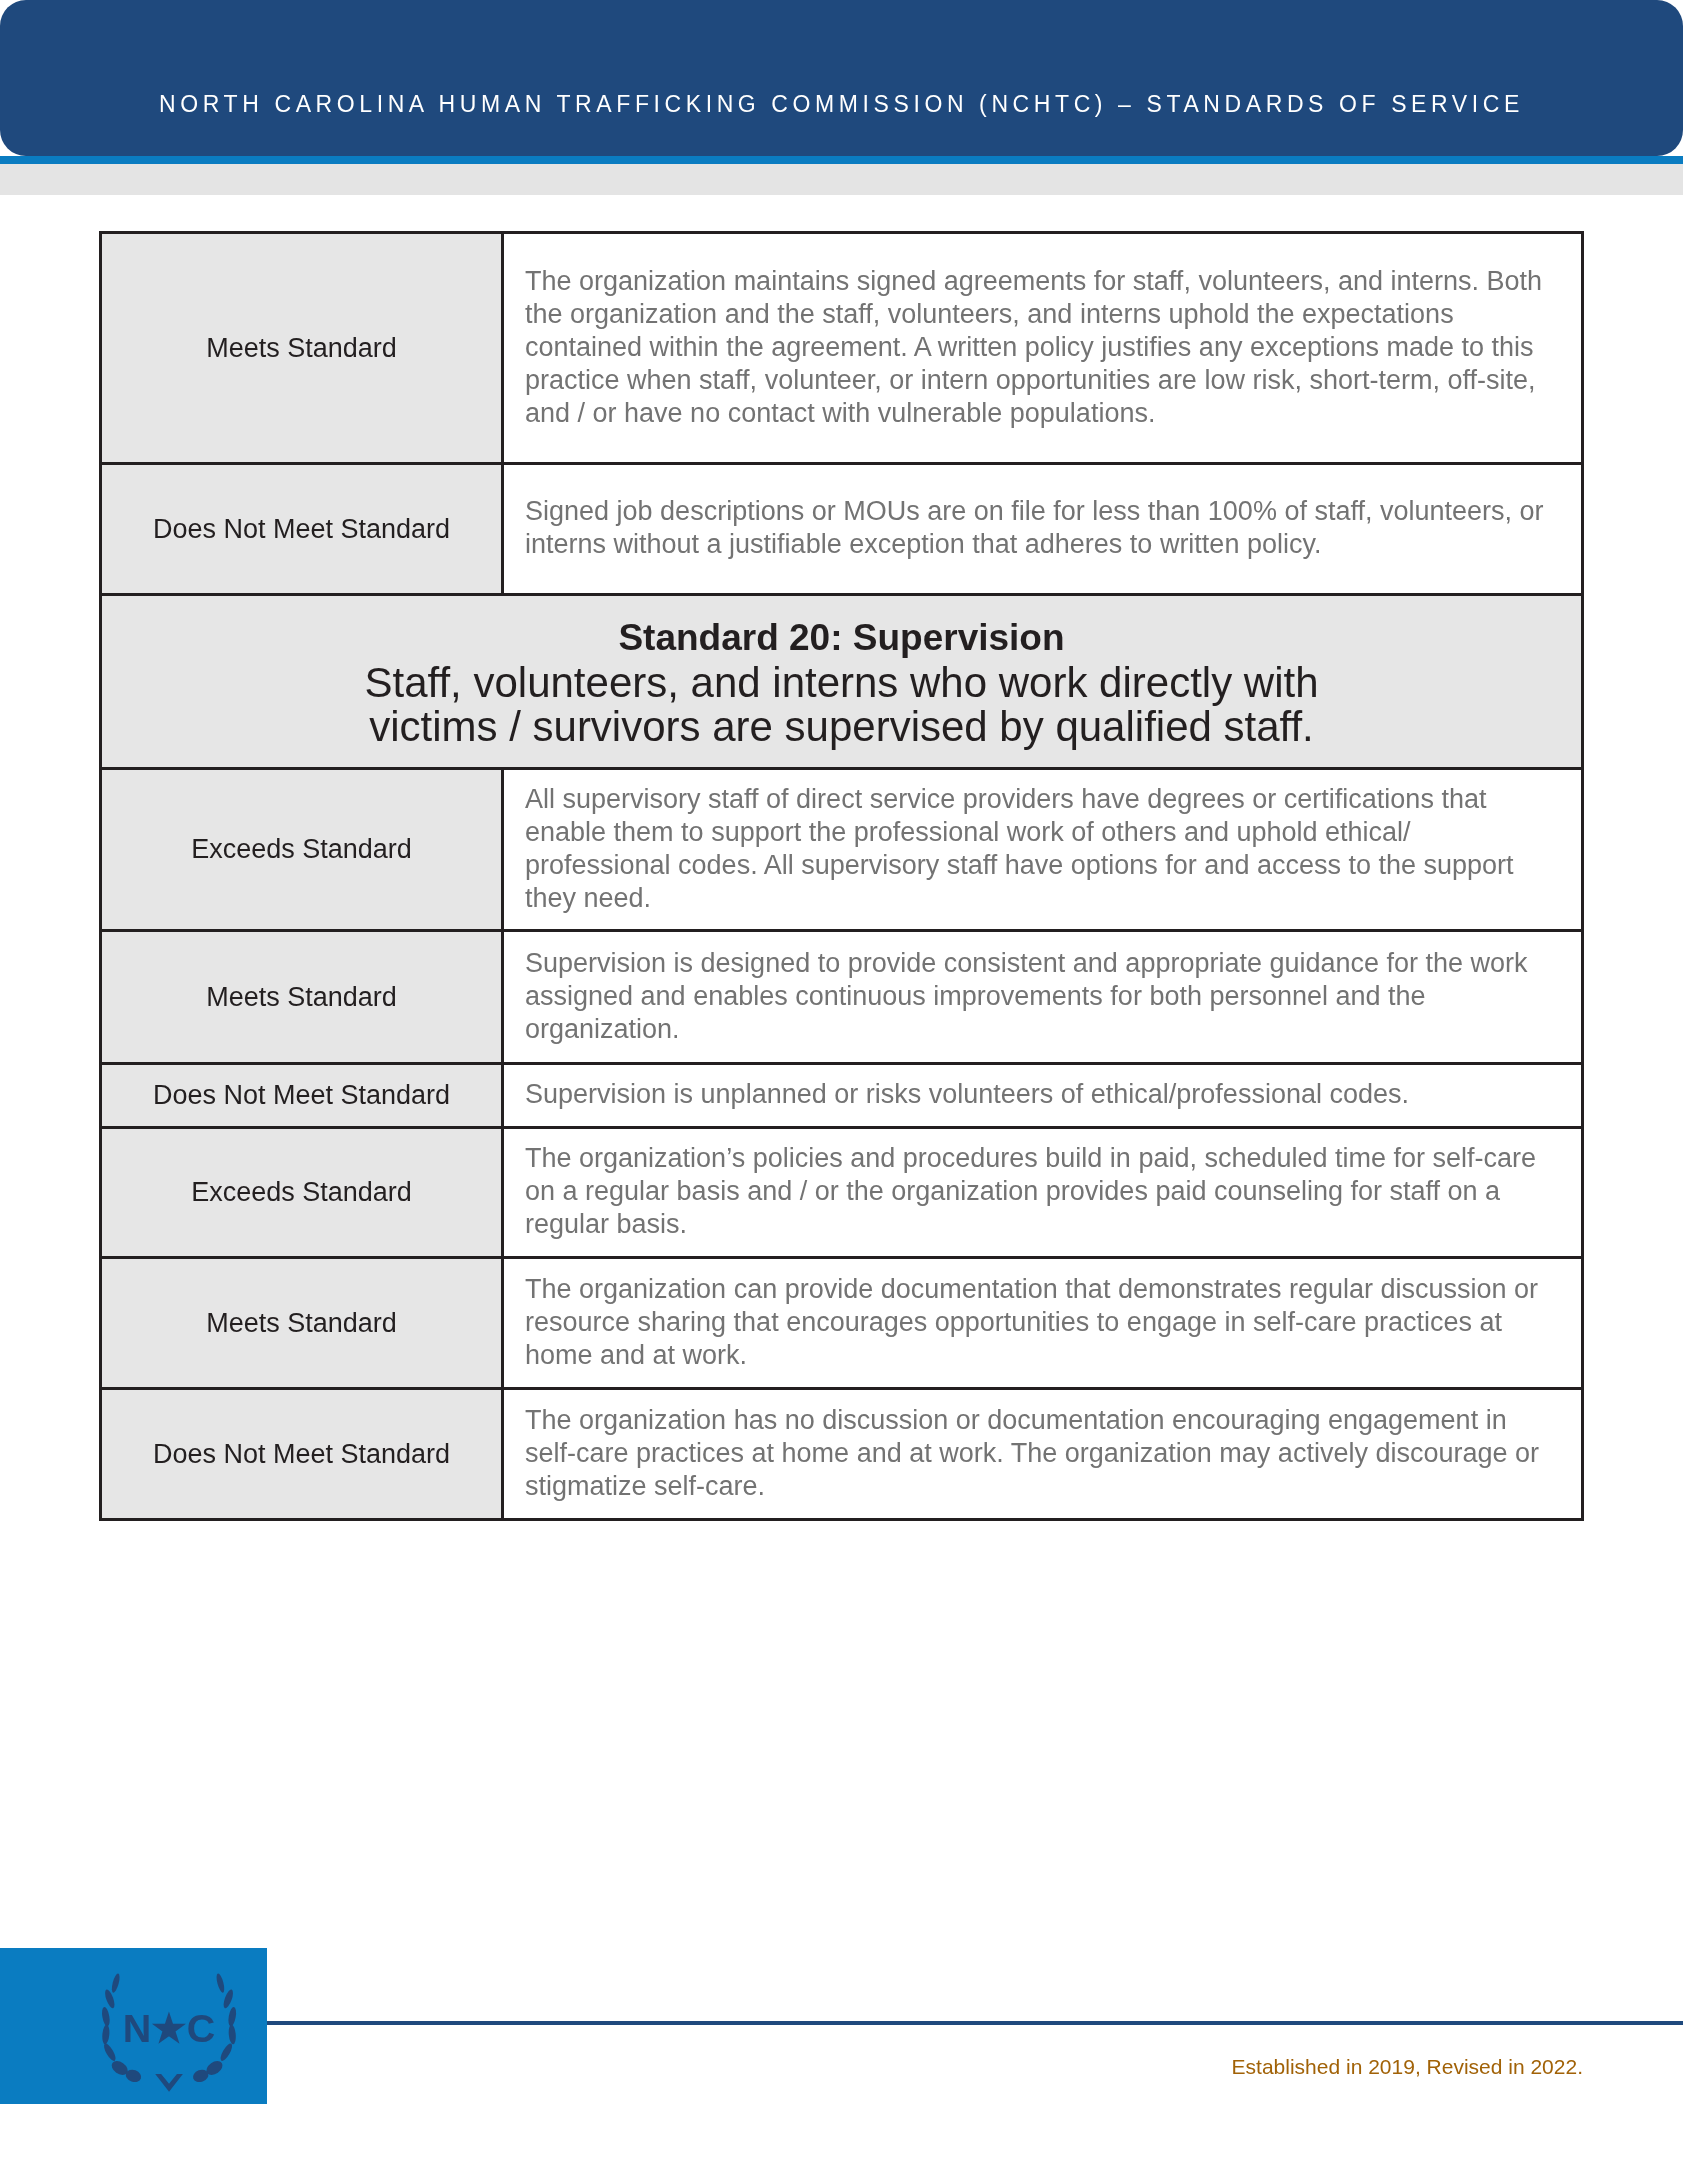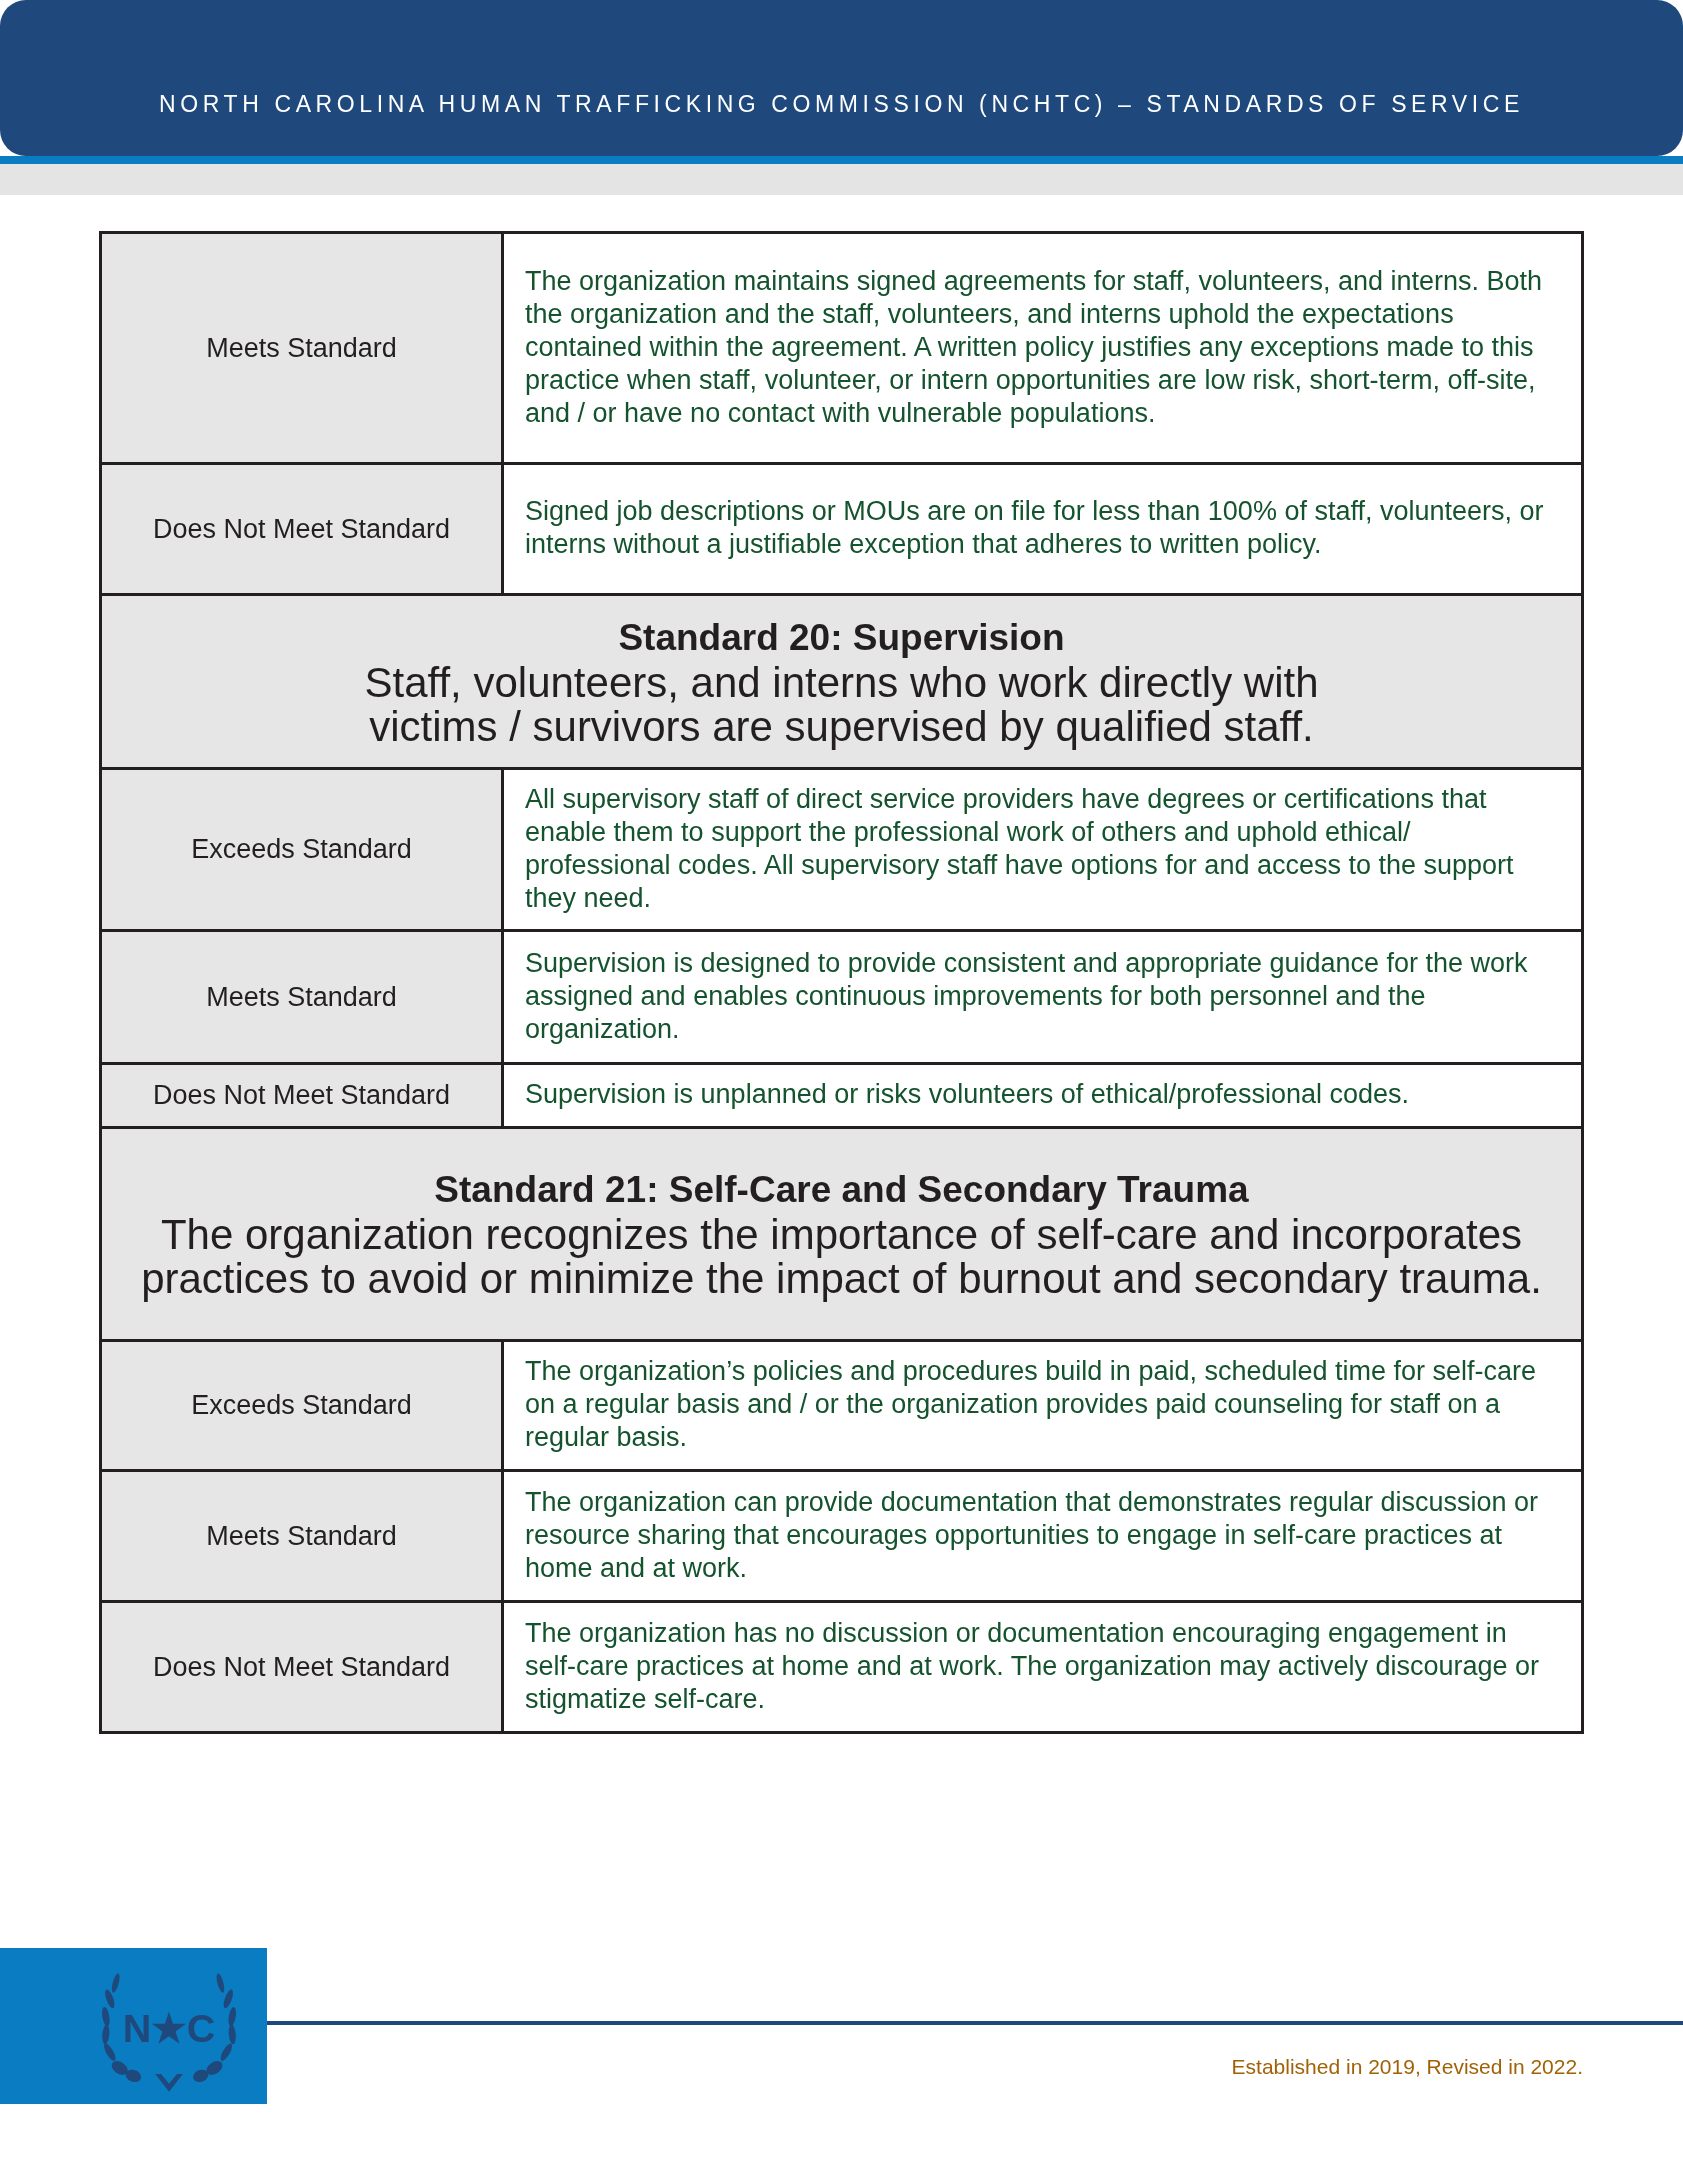--- a/index.html
+++ b/index.html
@@ -19,21 +19,21 @@
       position: absolute; left: 99px; top: 231px; width: 1485px;
       border-collapse: collapse; table-layout: fixed;
     }
     .std-table td { border: 3px solid #231f20; padding: 6px; vertical-align: middle; }
     .col-label { width: 402px; }
     .label-cell {
       background: #e6e6e6; text-align: center; font-size: 27px; color: #231f20;
     }
     .desc-cell {
       background: #ffffff; font-size: 27px; line-height: 33px; padding: 12px 20px 14px 21px !important;
-      color: #14532d;
+      color: #737373;
     }
     .header-cell { background: #e6e6e6; text-align: center; }
     .std-title { font-weight: bold; font-size: 37px; line-height: 46px; }
     .std-sub { font-size: 42px; line-height: 44px; }
 
     .footer-box { position: absolute; left: 0; top: 1948px; width: 267px; height: 156px; background: #0a7cc1; }
     .footer-line { position: absolute; left: 267px; top: 2021px; width: 1416px; height: 4px; background: #1f497d; }
     .footer-text {
       position: absolute; right: 100px; top: 2055px; font-size: 21px; color: #a16207;
     }
@@ -77,27 +77,20 @@
     </tr>
     <tr style="height:133px">
       <td class="label-cell">Meets Standard</td>
       <td class="desc-cell">Supervision is designed to provide consistent and appropriate guidance for the work assigned and enables continuous improvements for both personnel and the organization.</td>
     </tr>
     <tr style="height:64px">
       <td class="label-cell">Does Not Meet Standard</td>
       <td class="desc-cell">Supervision is unplanned or risks volunteers of ethical/professional codes.</td>
     </tr>
 
-    <tr style="height:213px">
-      <td class="header-cell" colspan="2">
-        <div class="std-title">Standard 21: Self-Care and Secondary Trauma</div>
-        <div class="std-sub">The organization recognizes the importance of self-care and incorporates</div>
-        <div class="std-sub">practices to avoid or minimize the impact of burnout and secondary trauma.</div>
-      </td>
-    </tr>
     <tr style="height:130px">
       <td class="label-cell">Exceeds Standard</td>
       <td class="desc-cell">The organization’s policies and procedures build in paid, scheduled time for self-care on a regular basis and / or the organization provides paid counseling for staff on a regular basis.</td>
     </tr>
     <tr style="height:131px">
       <td class="label-cell">Meets Standard</td>
       <td class="desc-cell">The organization can provide documentation that demonstrates regular discussion or resource sharing that encourages opportunities to engage in self-care practices at home and at work.</td>
     </tr>
     <tr style="height:131px">
       <td class="label-cell">Does Not Meet Standard</td>

